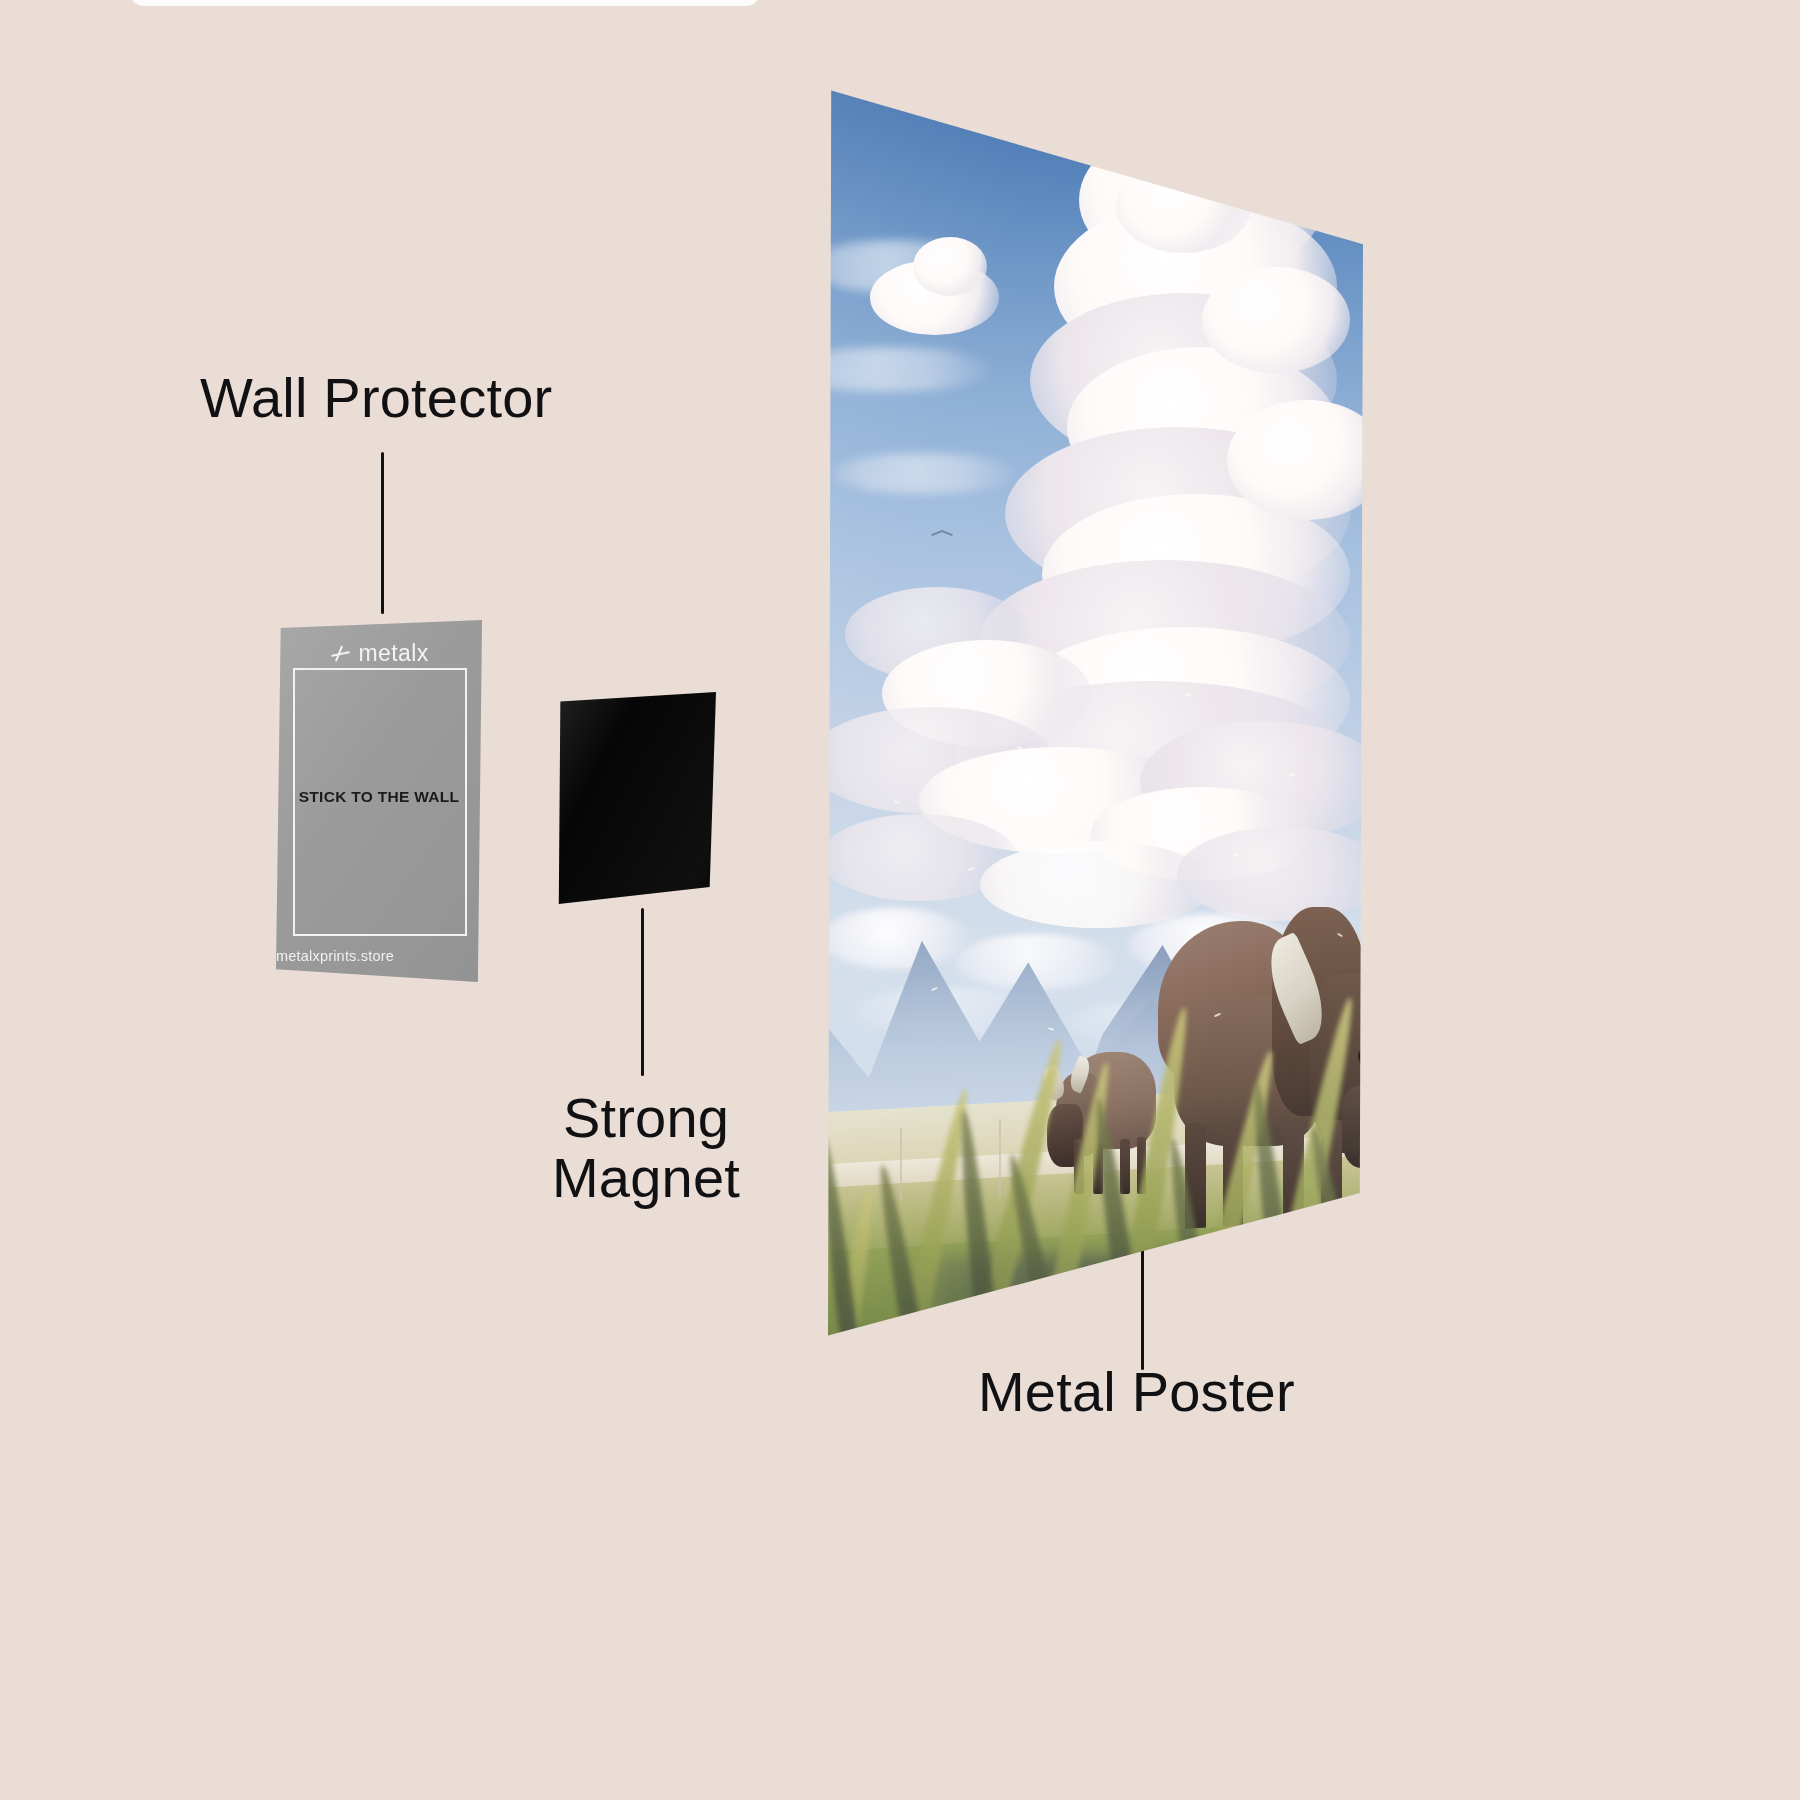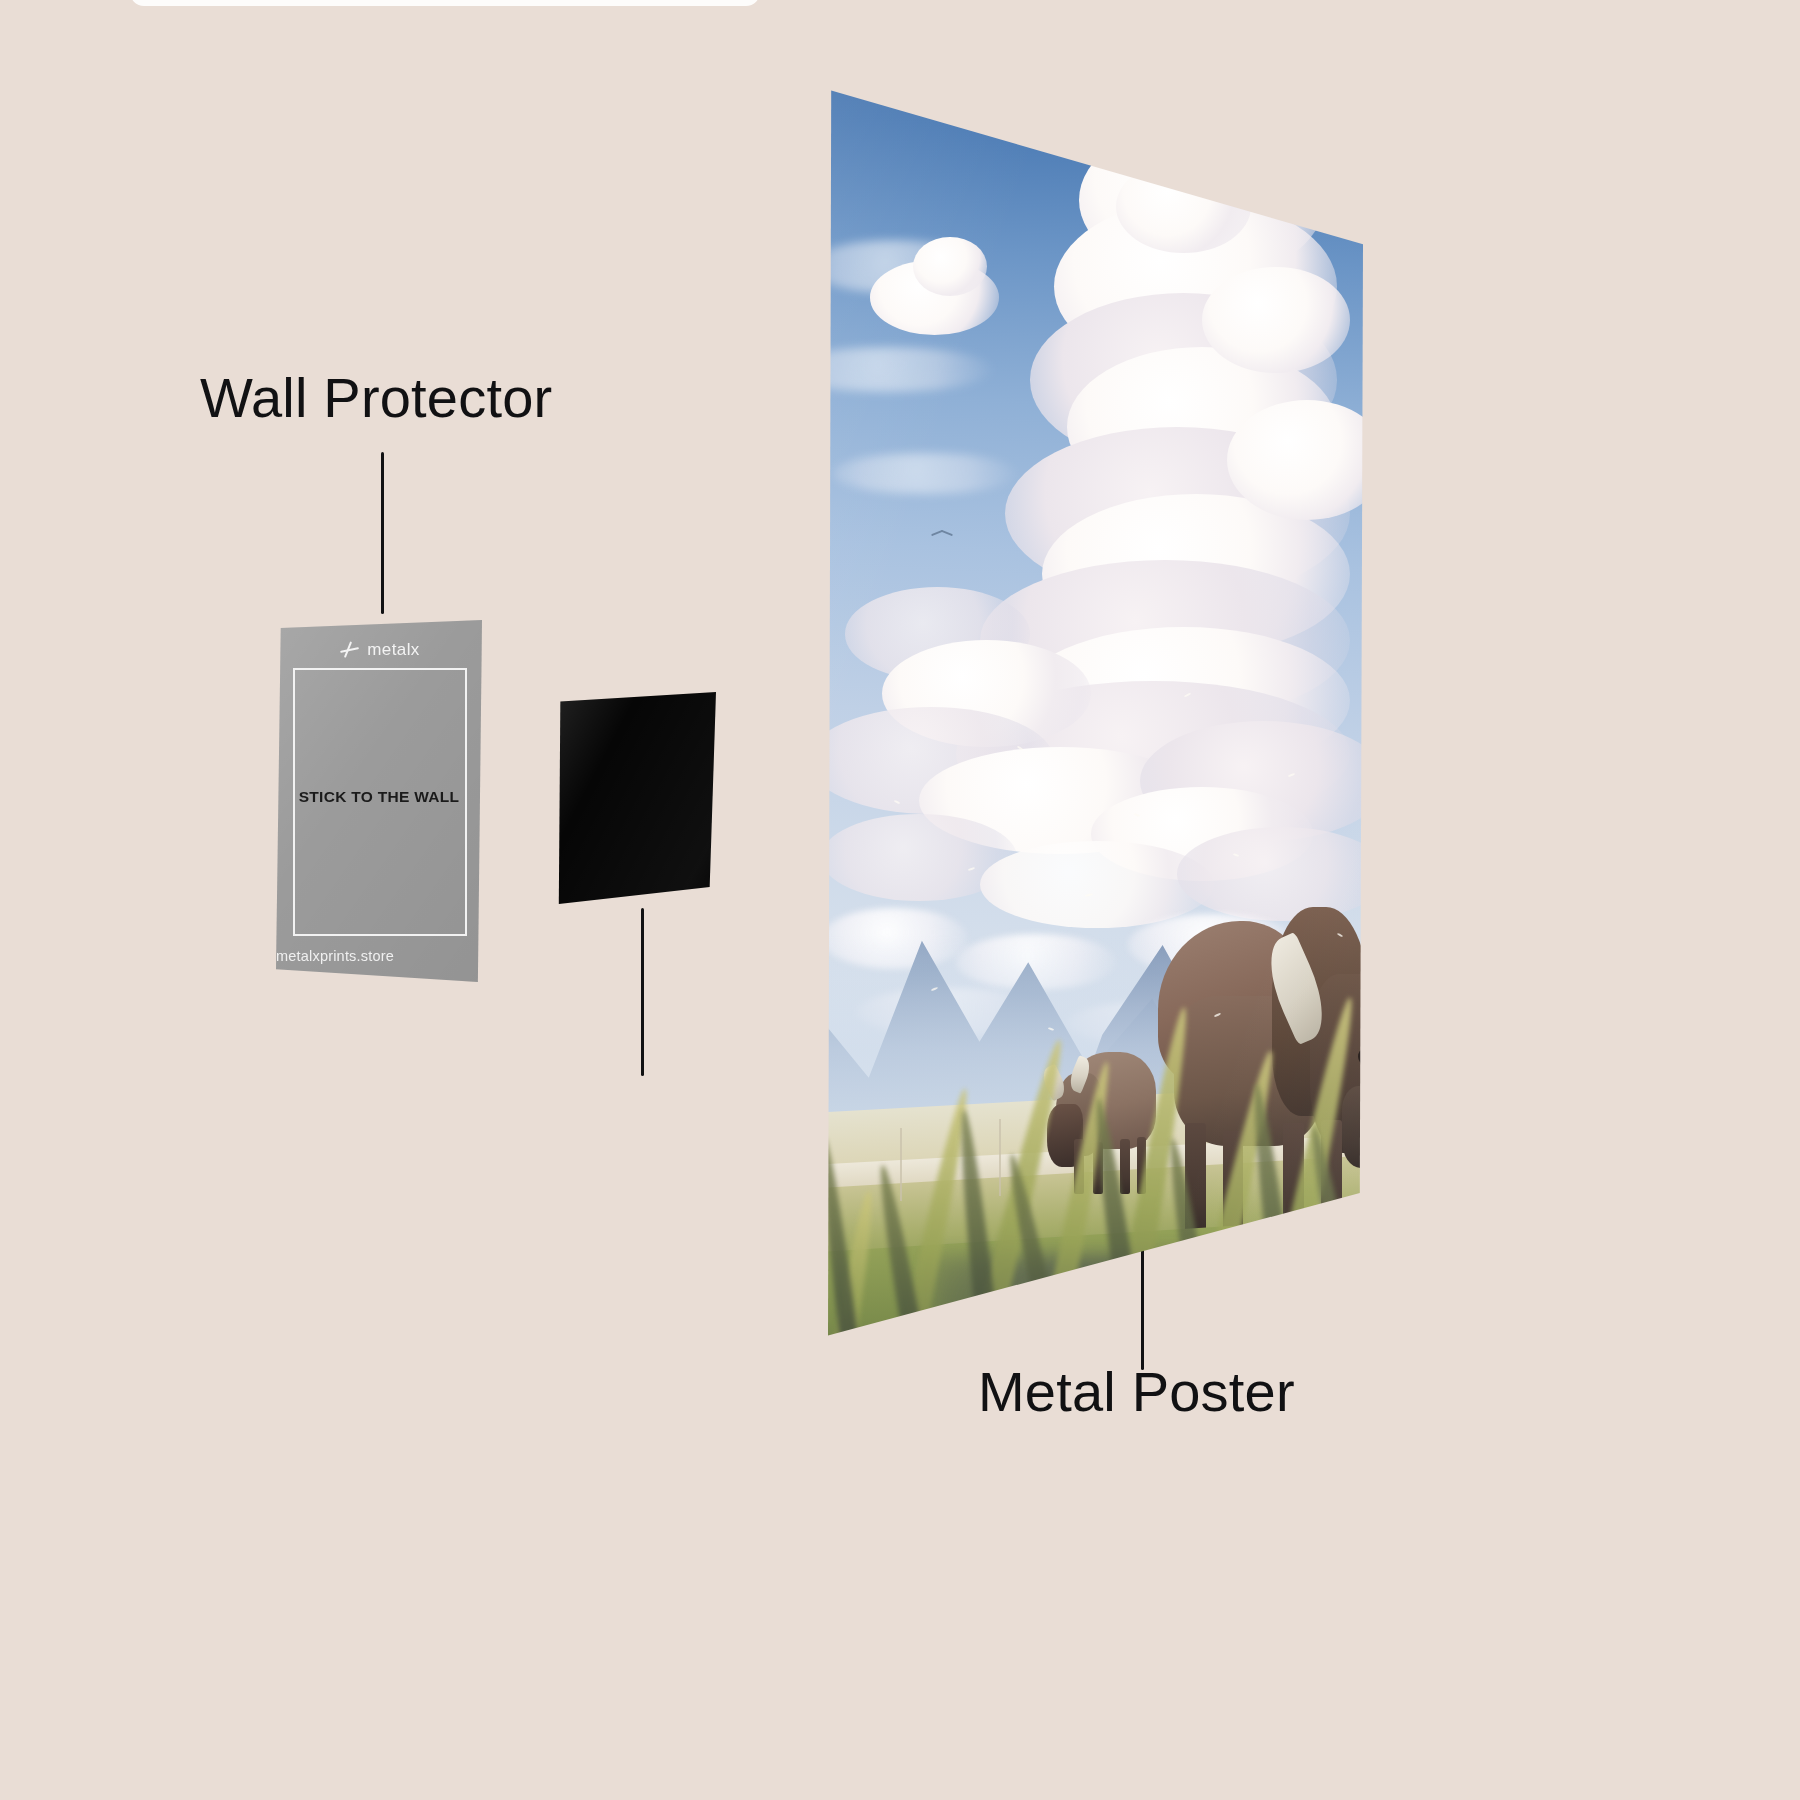--- a/index.html
+++ b/index.html
@@ -48,21 +48,21 @@
   #prot-logo{
     position:absolute;left:0;right:0;top:20px;
     text-align:center;color:#f3f3f3;
     font-size:20px;letter-spacing:1.2px;font-weight:400;
     display:flex;align-items:center;justify-content:center;gap:7px;
   }
   #prot-logo .mark{display:inline-block;width:22px;height:20px;position:relative;}
   #prot-logo .mark i{position:absolute;background:#f3f3f3;border-radius:1px;}
   #prot-logo .mark i.a{left:2px;top:9px;width:19px;height:1.6px;transform:rotate(-12deg);}
   #prot-logo .mark i.b{left:9px;top:1px;width:1.6px;height:17px;transform:rotate(22deg);}
-  #prot-logo .word{font-size:17px;letter-spacing:.4px;}
+  #prot-logo .word{font-size:23px;letter-spacing:.4px;}
   #prot-frame{
     position:absolute;left:17px;top:48px;right:15px;bottom:46px;
     border:2px solid #f2f2f2;
   }
   #prot-main{
     position:absolute;left:0;right:0;top:168px;text-align:center;
     color:#1b1b1b;font-size:15.5px;font-weight:700;letter-spacing:.3px;
   }
   #prot-url{
     position:absolute;left:0;right:0;bottom:18px;text-align:left;
@@ -181,20 +181,22 @@
     </div>
 
     <div id="prot-frame"></div>
 
     <div id="prot-main">STICK TO THE WALL</div>
 
     <div id="prot-url">metalxprints.store</div>
   </div>
 
   <div class="leader" id="lead-magnet"></div>
+  <div class="label" id="lbl-magnet">Strong
+Magnet</div>
 
   <div id="magnet">
     <div class="hl"></div>
   </div>
 
   <div class="leader" id="lead-poster"></div>
   <div class="label" id="lbl-poster">Metal Poster</div>
 
   <div id="poster">
     <div class="art">

